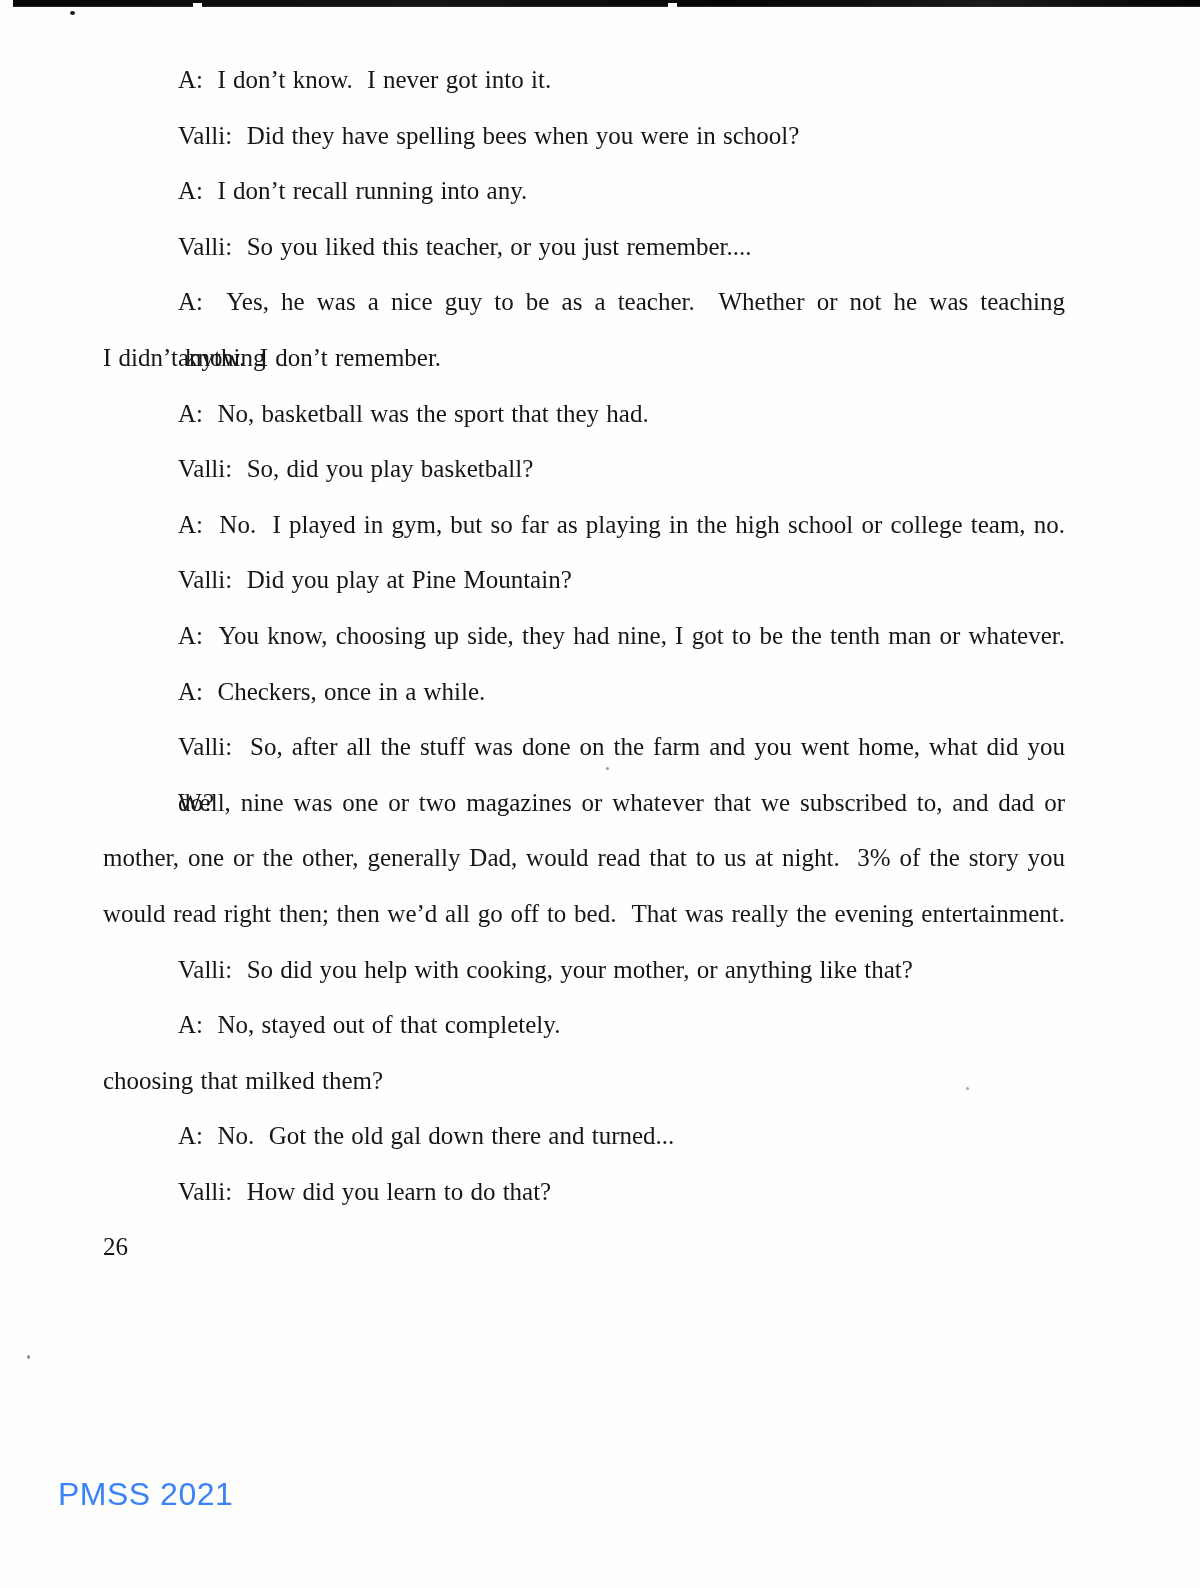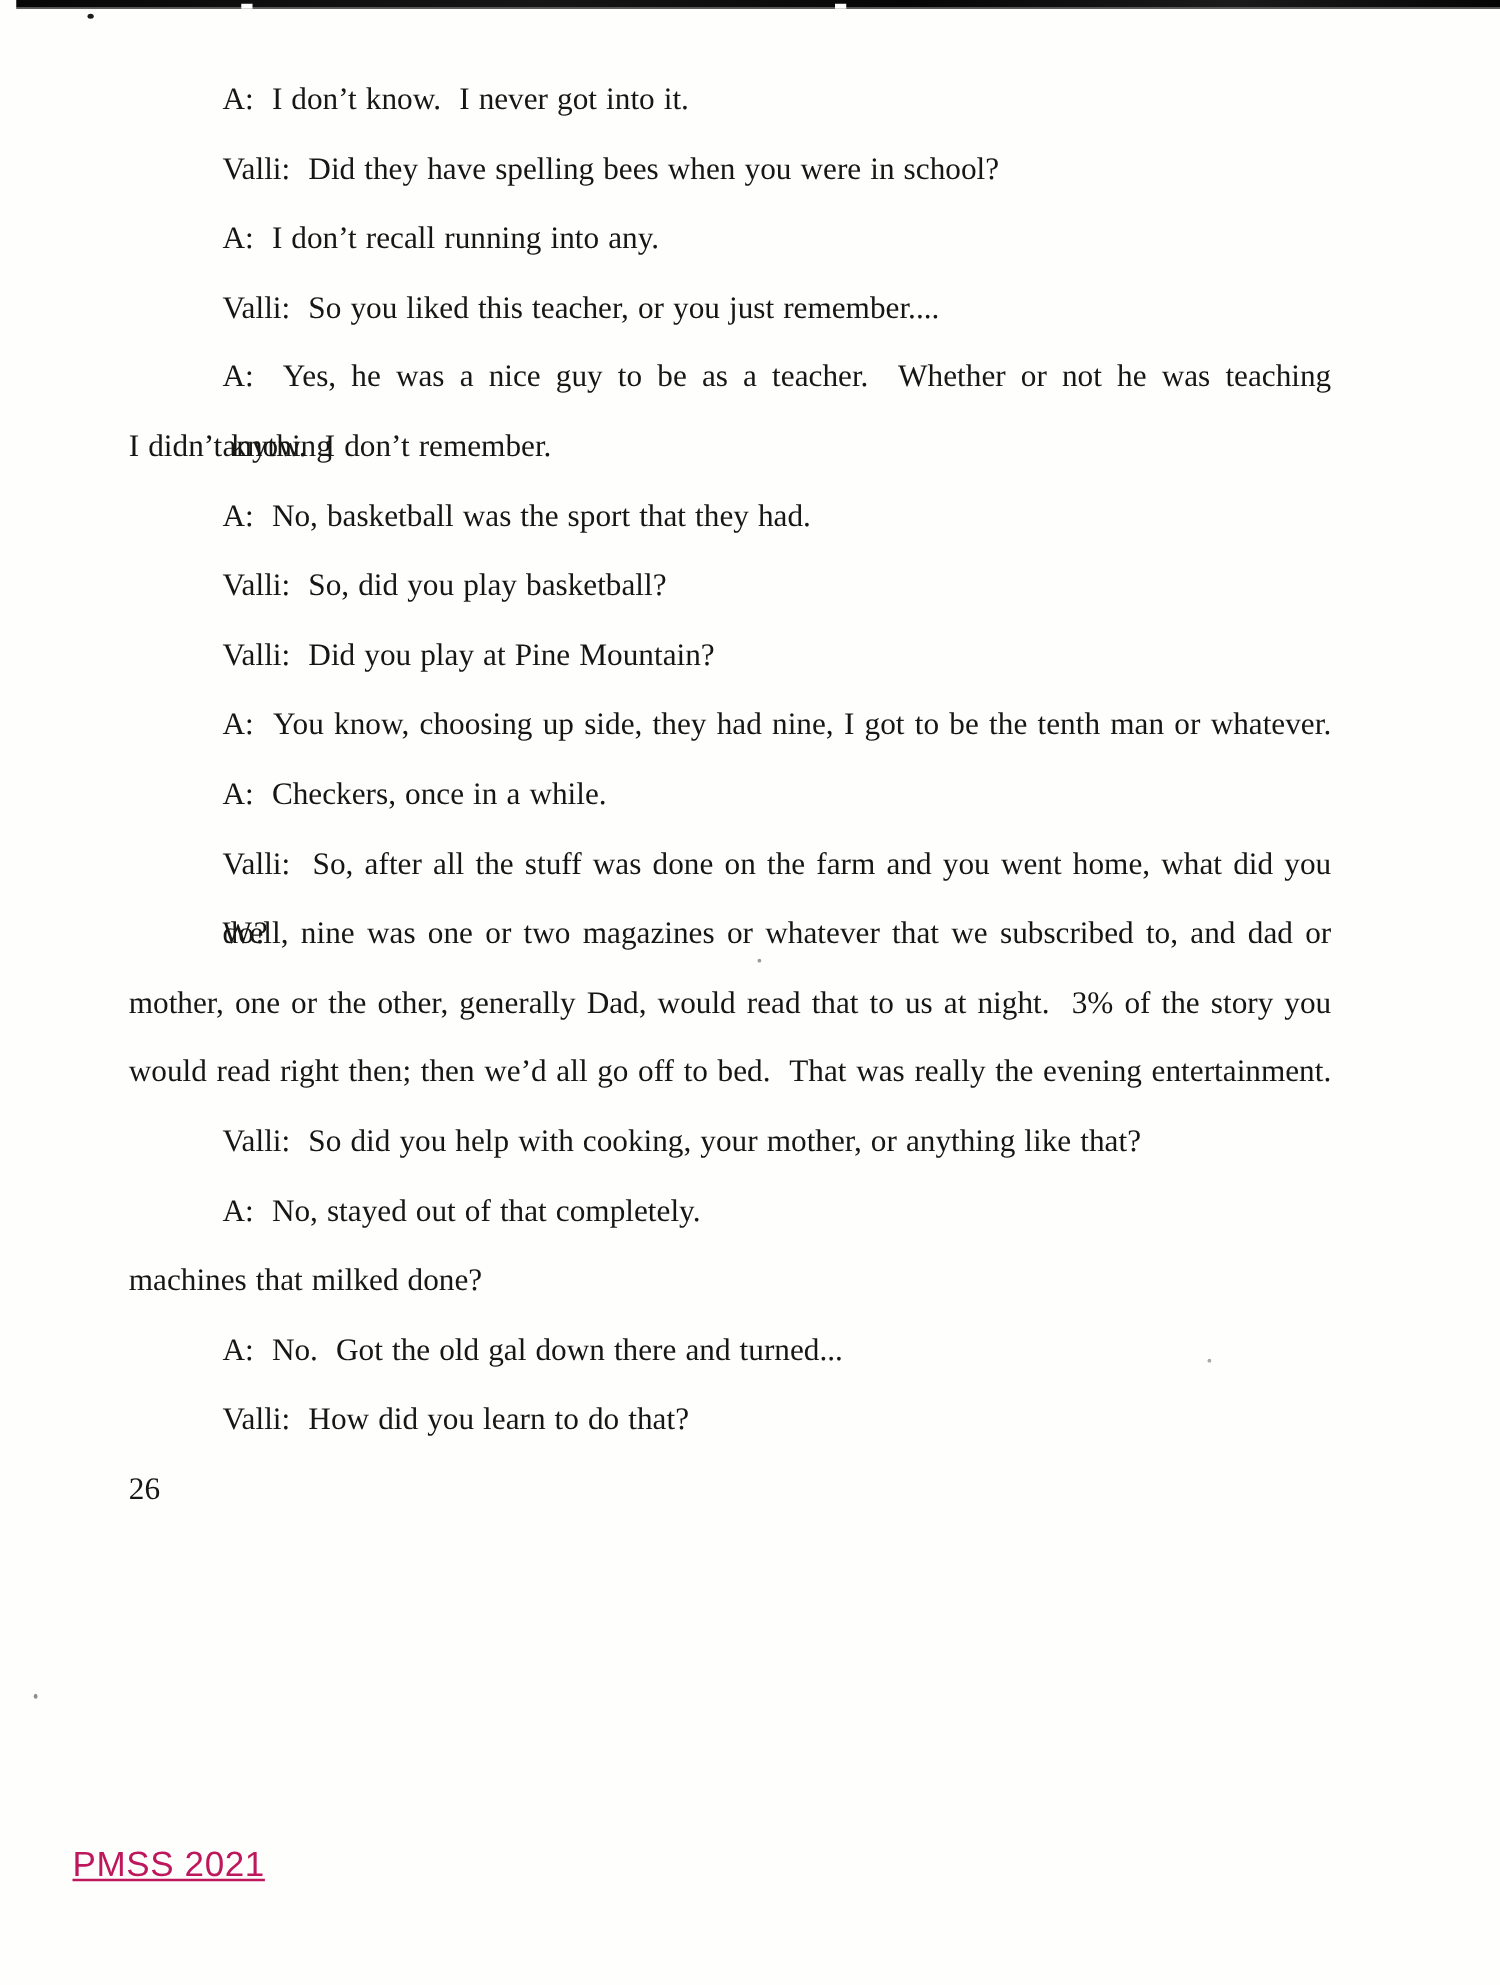--- a/index.html
+++ b/index.html
@@ -42,25 +42,24 @@
     word-spacing: 1px;
   }
   .line.ind { padding-left: 75px; }
   .line.j   { text-align: justify; text-align-last: justify; }
   .line.center { text-align: left; padding-left: 0; }
 
   .watermark {
     position: absolute;
     left: 58px; top: 1478px;
     font-family: "Liberation Sans", "DejaVu Sans", sans-serif;
-    font-size: 28px;
+    font-size: 32px;
     line-height: 1;
-    color: #be185d;
+    color: #3b82f6;
     letter-spacing: 0.5px;
-    text-decoration: underline;
   }
 </style>
 </head>
 <body>
 
 <div class="page">
 
   <div class="scan-bar">
     <span class="notch" style="left: 180px;"></span>
     <span class="notch" style="left: 655px;"></span>
@@ -72,30 +71,31 @@
 
   <div class="transcript">
     <div class="line ind">A:&nbsp; I don’t know.&nbsp; I never got into it.</div>
     <div class="line ind">Valli:&nbsp; Did they have spelling bees when you were in school?</div>
     <div class="line ind">A:&nbsp; I don’t recall running into any.</div>
     <div class="line ind">Valli:&nbsp; So you liked this teacher, or you just remember....</div>
     <div class="line ind j">A:&nbsp; Yes, he was a nice guy to be as a teacher.&nbsp; Whether or not he was teaching anything</div>
     <div class="line">I didn’t know.&nbsp; I don’t remember.</div>
     <div class="line ind">A:&nbsp; No, basketball was the sport that they had.</div>
     <div class="line ind">Valli:&nbsp; So, did you play basketball?</div>
+    <div class="line ind j">A:&nbsp; No.&nbsp; I played in gym, but so far as playing in the high school or college team, no.</div>
     <div class="line ind">Valli:&nbsp; Did you play at Pine Mountain?</div>
     <div class="line ind j">A:&nbsp; You know, choosing up side, they had nine, I got to be the tenth man or whatever.</div>
     <div class="line ind">A:&nbsp; Checkers, once in a while.</div>
     <div class="line ind j">Valli:&nbsp; So, after all the stuff was done on the farm and you went home, what did you do?</div>
     <div class="line ind j">Well, nine was one or two magazines or whatever that we subscribed to, and dad or</div>
     <div class="line j">mother, one or the other, generally Dad, would read that to us at night.&nbsp; 3% of the story you</div>
     <div class="line j">would read right then; then we’d all go off to bed.&nbsp; That was really the evening entertainment.</div>
     <div class="line ind">Valli:&nbsp; So did you help with cooking, your mother, or anything like that?</div>
     <div class="line ind">A:&nbsp; No, stayed out of that completely.</div>
-    <div class="line">machines that milked done?</div>
+    <div class="line">choosing that milked them?</div>
     <div class="line ind">A:&nbsp; No.&nbsp; Got the old gal down there and turned...</div>
     <div class="line ind">Valli:&nbsp; How did you learn to do that?</div>
     <div class="line center">26</div>
   </div>
 
   <div class="watermark">PMSS 2021</div>
 
 </div>
 
 </body></html>

